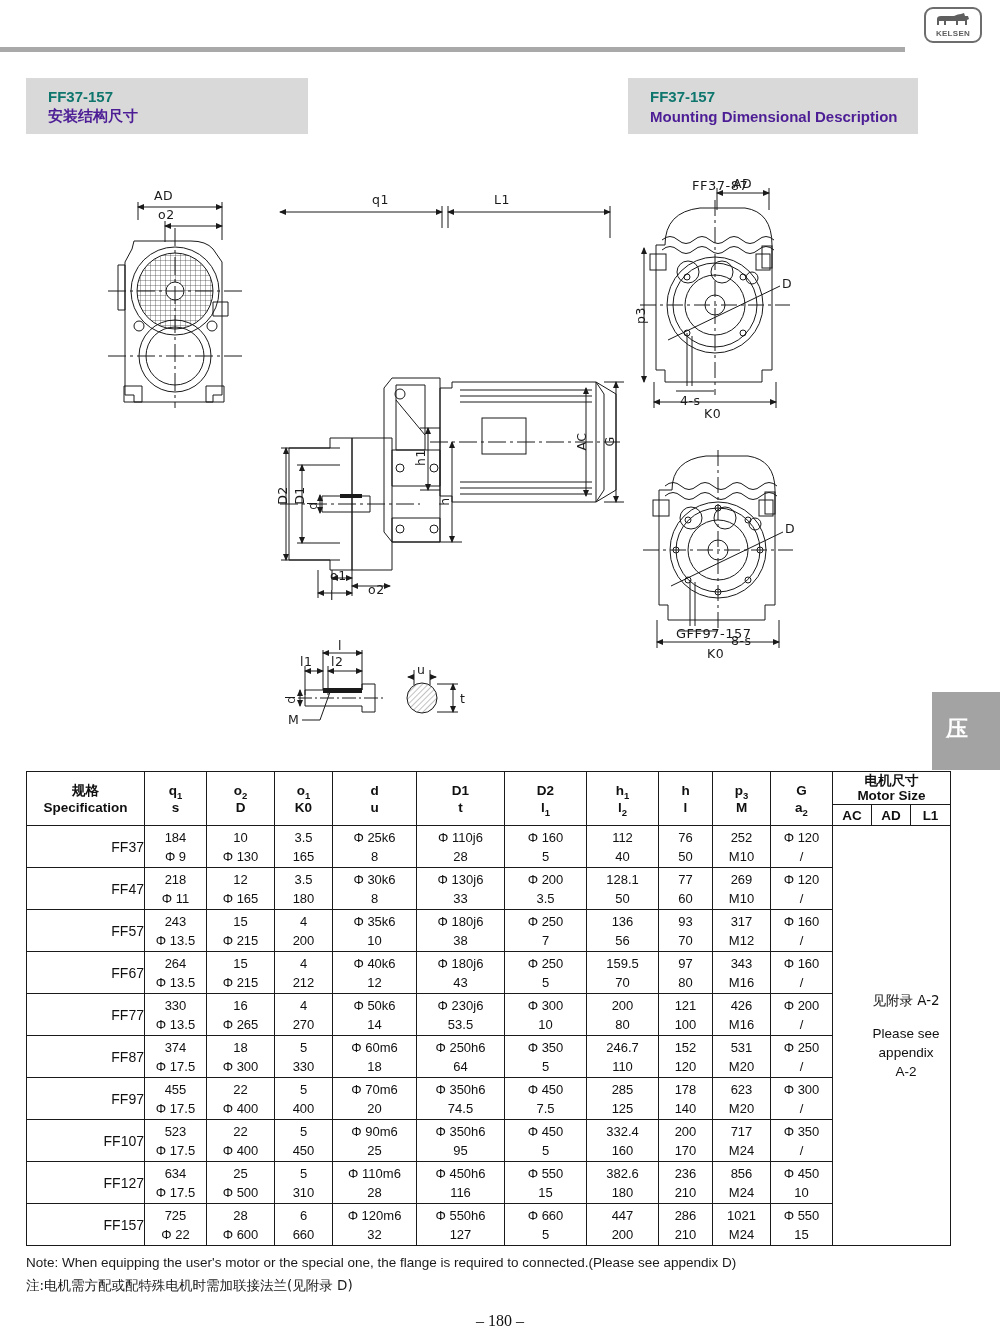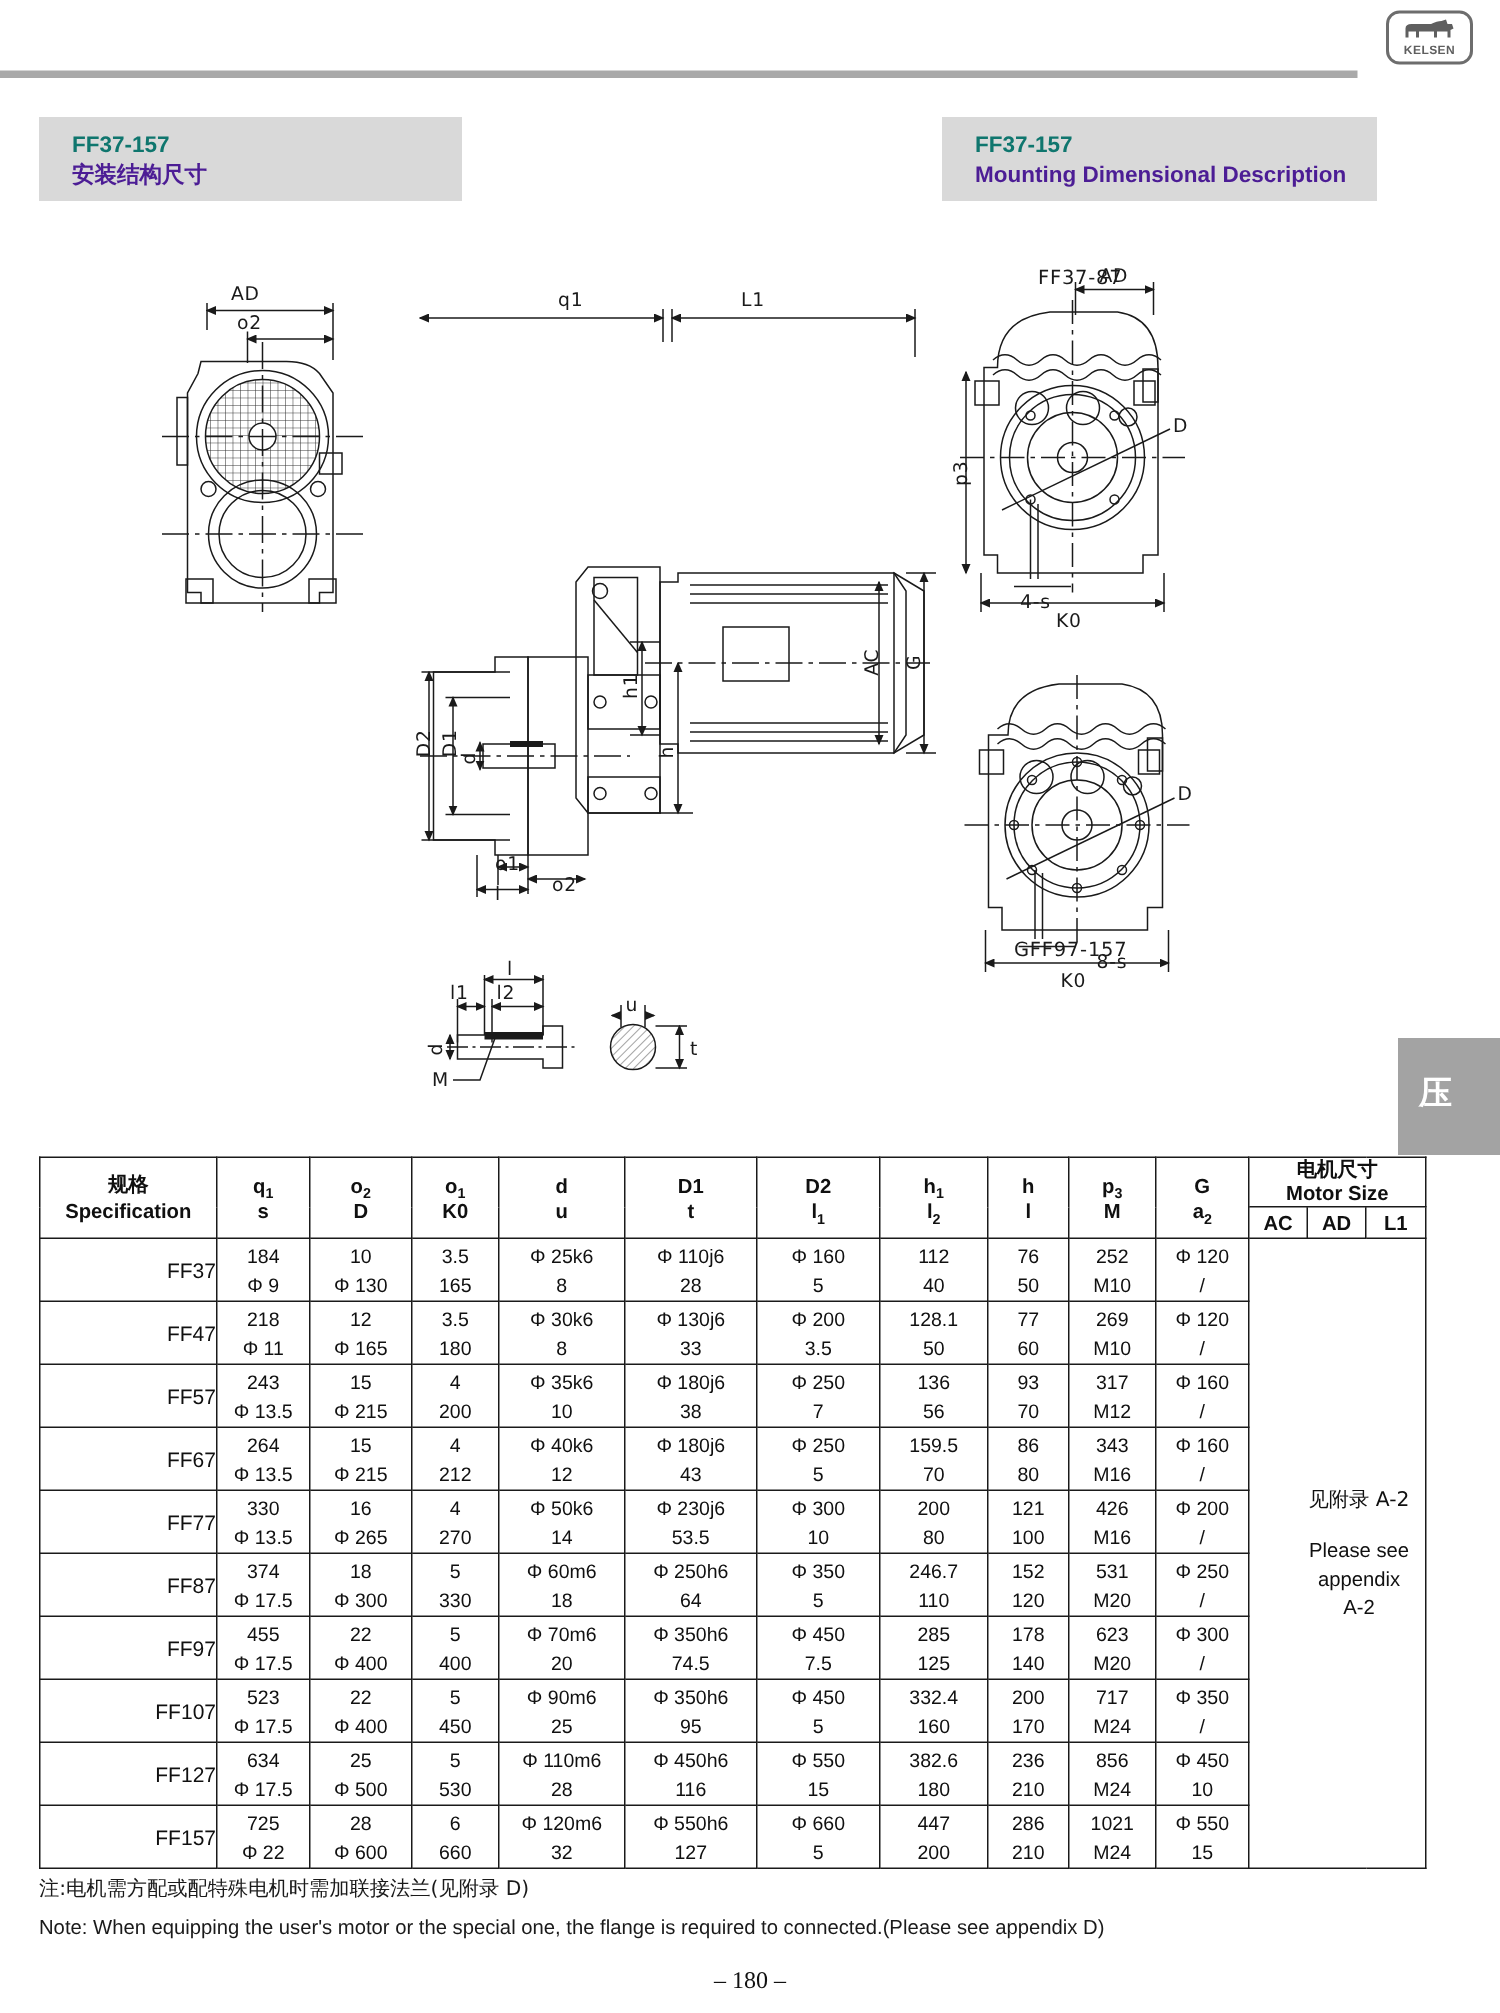--- a/index.html
+++ b/index.html
@@ -813,21 +813,21 @@
         </td>
       <td class="two-line">
           <span>Φ 250</span>
           <span>5</span>
         </td>
       <td class="two-line">
           <span>159.5</span>
           <span>70</span>
         </td>
       <td class="two-line">
-          <span>86</span>
+          <span>97</span>
           <span>80</span>
         </td>
       <td class="two-line">
           <span>343</span>
           <span>M16</span>
         </td>
       <td class="two-line">
           <span>Φ 160</span>
           <span>/</span>
         </td>
@@ -1014,21 +1014,21 @@
       <td class="two-line">
           <span>634</span>
           <span>Φ 17.5</span>
         </td>
       <td class="two-line">
           <span>25</span>
           <span>Φ 500</span>
         </td>
       <td class="two-line">
           <span>5</span>
-          <span>530</span>
+          <span>310</span>
         </td>
       <td class="two-line">
           <span>Φ 110m6</span>
           <span>28</span>
         </td>
       <td class="two-line">
           <span>Φ 450h6</span>
           <span>116</span>
         </td>
       <td class="two-line">
@@ -1094,17 +1094,17 @@
       <td class="two-line">
           <span>Φ 550</span>
           <span>15</span>
         </td>
     </tr>
 
   </tbody>
 </table>
 
 <div id="notes">
+  <div id="note-en">Note: When equipping the user's motor or the special one, the flange is required to connected.(Please see appendix D)</div>
   <div id="note-cn">注:电机需方配或配特殊电机时需加联接法兰(见附录 D)</div>
-  <div id="note-en">Note: When equipping the user's motor or the special one, the flange is required to connected.(Please see appendix D)</div>
 </div>
 
 <div id="page-number">– 180 –</div>
 
 </body></html>

